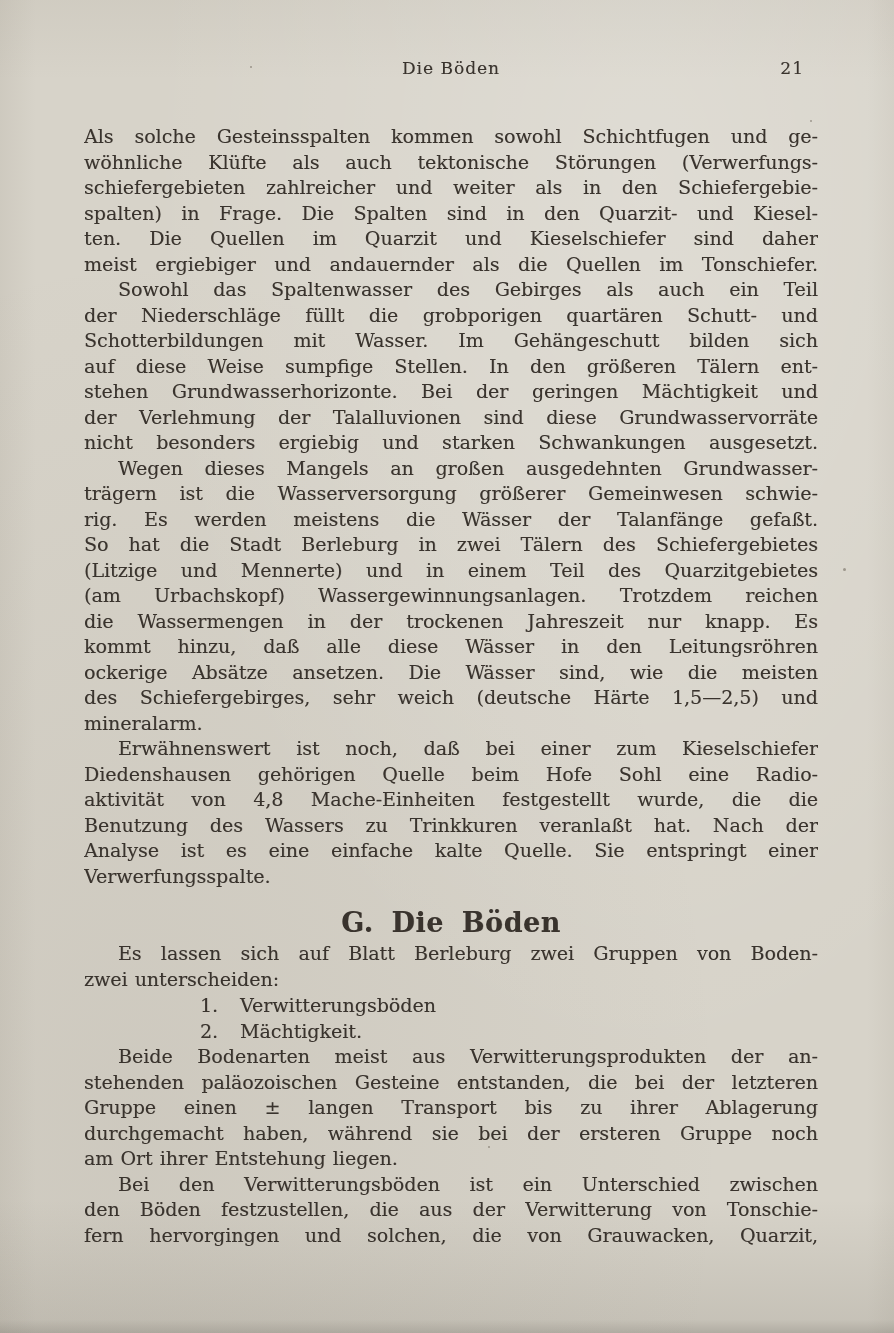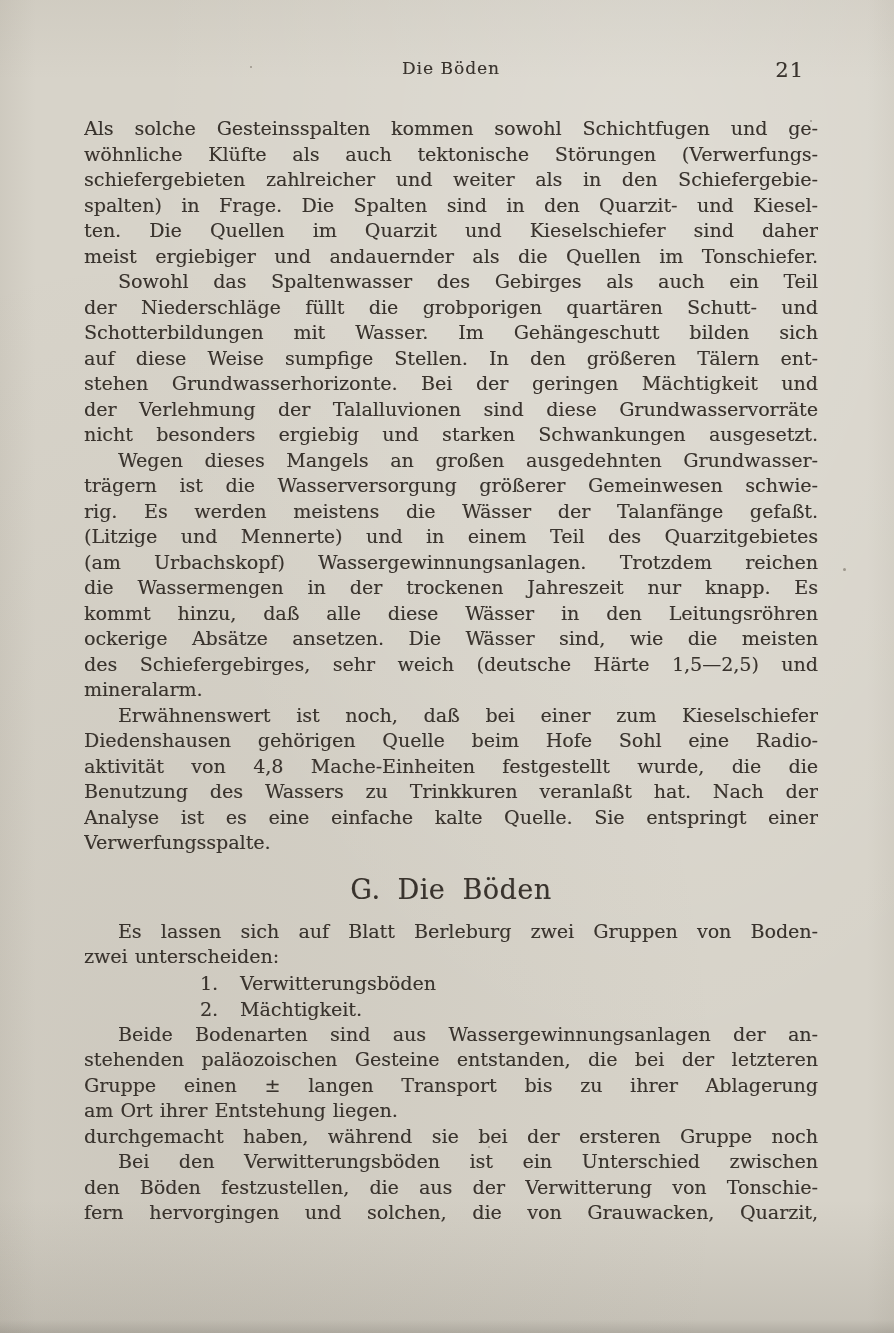--- a/index.html
+++ b/index.html
@@ -40,52 +40,52 @@
   .header-title {
     display: block;
     text-align: center;
     font-size: 17px;
     letter-spacing: 1px;
   }
   .page-number {
     position: absolute;
     top: 0;
     right: 14px;
-    font-size: 21px;
+    font-size: 17px;
     letter-spacing: 1px;
   }
   
   .text-block {
     position: absolute;
-    top: 116px;
+    top: 124px;
     left: 84px;
     width: 734px;
   }
   .paragraph { margin: 0; }
   .line {
     font-size: 19px;
     line-height: 25.5px;
     height: 25.5px;
     overflow: hidden;
     text-align: justify;
     text-align-last: justify;
     word-spacing: 1px;
   }
   .line.indent { text-indent: 34px; }
   .line.last {
     text-align: right;
     text-align-last: left;
   }
   .section-heading {
     margin-top: 17px;
-    margin-bottom: 12px;
+    margin-bottom: 1px;
     text-align: center;
     font-size: 27px;
     line-height: 34px;
-    font-weight: normal;
+    font-weight: bold;
     word-spacing: 8px;
     letter-spacing: 0.5px;
   }
   .list-item {
     font-size: 19px;
     line-height: 26px;
     height: 26px;
     padding-left: 116px;
   }
   .list-number {
@@ -125,20 +125,21 @@
         <div class="line">Schotterbildungen mit Wasser. Im Gehängeschutt bilden sich</div>
         <div class="line">auf diese Weise sumpfige Stellen. In den größeren Tälern ent-</div>
         <div class="line">stehen Grundwasserhorizonte. Bei der geringen Mächtigkeit und</div>
         <div class="line">der Verlehmung der Talalluvionen sind diese Grundwasservorräte</div>
         <div class="line">nicht besonders ergiebig und starken Schwankungen ausgesetzt.</div>
       </div>
       <div class="paragraph">
         <div class="line indent">Wegen dieses Mangels an großen ausgedehnten Grundwasser-</div>
         <div class="line">trägern ist die Wasserversorgung größerer Gemeinwesen schwie-</div>
         <div class="line">rig. Es werden meistens die Wässer der Talanfänge gefaßt.</div>
+        <div class="line">So hat die Stadt Berleburg in zwei Tälern des Schiefergebietes</div>
         <div class="line">(Litzige und Mennerte) und in einem Teil des Quarzitgebietes</div>
         <div class="line">(am Urbachskopf) Wassergewinnungsanlagen. Trotzdem reichen</div>
         <div class="line">die Wassermengen in der trockenen Jahreszeit nur knapp. Es</div>
         <div class="line">kommt hinzu, daß alle diese Wässer in den Leitungsröhren</div>
         <div class="line">ockerige Absätze ansetzen. Die Wässer sind, wie die meisten</div>
         <div class="line">des Schiefergebirges, sehr weich (deutsche Härte 1,5—2,5) und</div>
         <div class="line last">mineralarm.</div>
       </div>
       <div class="paragraph">
         <div class="line indent">Erwähnenswert ist noch, daß bei einer zum Kieselschiefer</div>
@@ -149,25 +150,25 @@
         <div class="line last">Verwerfungsspalte.</div>
       </div>
       <div class="section-heading">G. Die Böden</div>
       <div class="paragraph">
         <div class="line indent">Es lassen sich auf Blatt Berleburg zwei Gruppen von Boden-</div>
         <div class="line last">zwei unterscheiden:</div>
       </div>
       <div class="list-item"><span class="list-number">1.</span><span>Verwitterungsböden</span></div>
       <div class="list-item"><span class="list-number">2.</span><span>Mächtigkeit.</span></div>
       <div class="paragraph">
-        <div class="line indent">Beide Bodenarten sind aus Wassergewinnungsanlagen der an-</div>
+        <div class="line indent">Beide Bodenarten meist aus Verwitterungsprodukten der an-</div>
         <div class="line">stehenden paläozoischen Gesteine entstanden, die bei der letzteren</div>
         <div class="line">Gruppe einen ± langen Transport bis zu ihrer Ablagerung</div>
+        <div class="line">durchgemacht haben, während sie bei der ersteren Gruppe noch</div>
         <div class="line last">am Ort ihrer Entstehung liegen.</div>
-        <div class="line">durchgemacht haben, während sie bei der ersteren Gruppe noch</div>
       </div>
       <div class="paragraph">
         <div class="line indent">Bei den Verwitterungsböden ist ein Unterschied zwischen</div>
         <div class="line">den Böden festzustellen, die aus der Verwitterung von Tonschie-</div>
         <div class="line">fern hervorgingen und solchen, die von Grauwacken, Quarzit,</div>
       </div>
     </main>
 
   <div class="speck" style="left:250px; top:66px;  width:2px; height:2px;"></div>
   <div class="speck" style="left:843px; top:568px; width:3px; height:3px;"></div>

